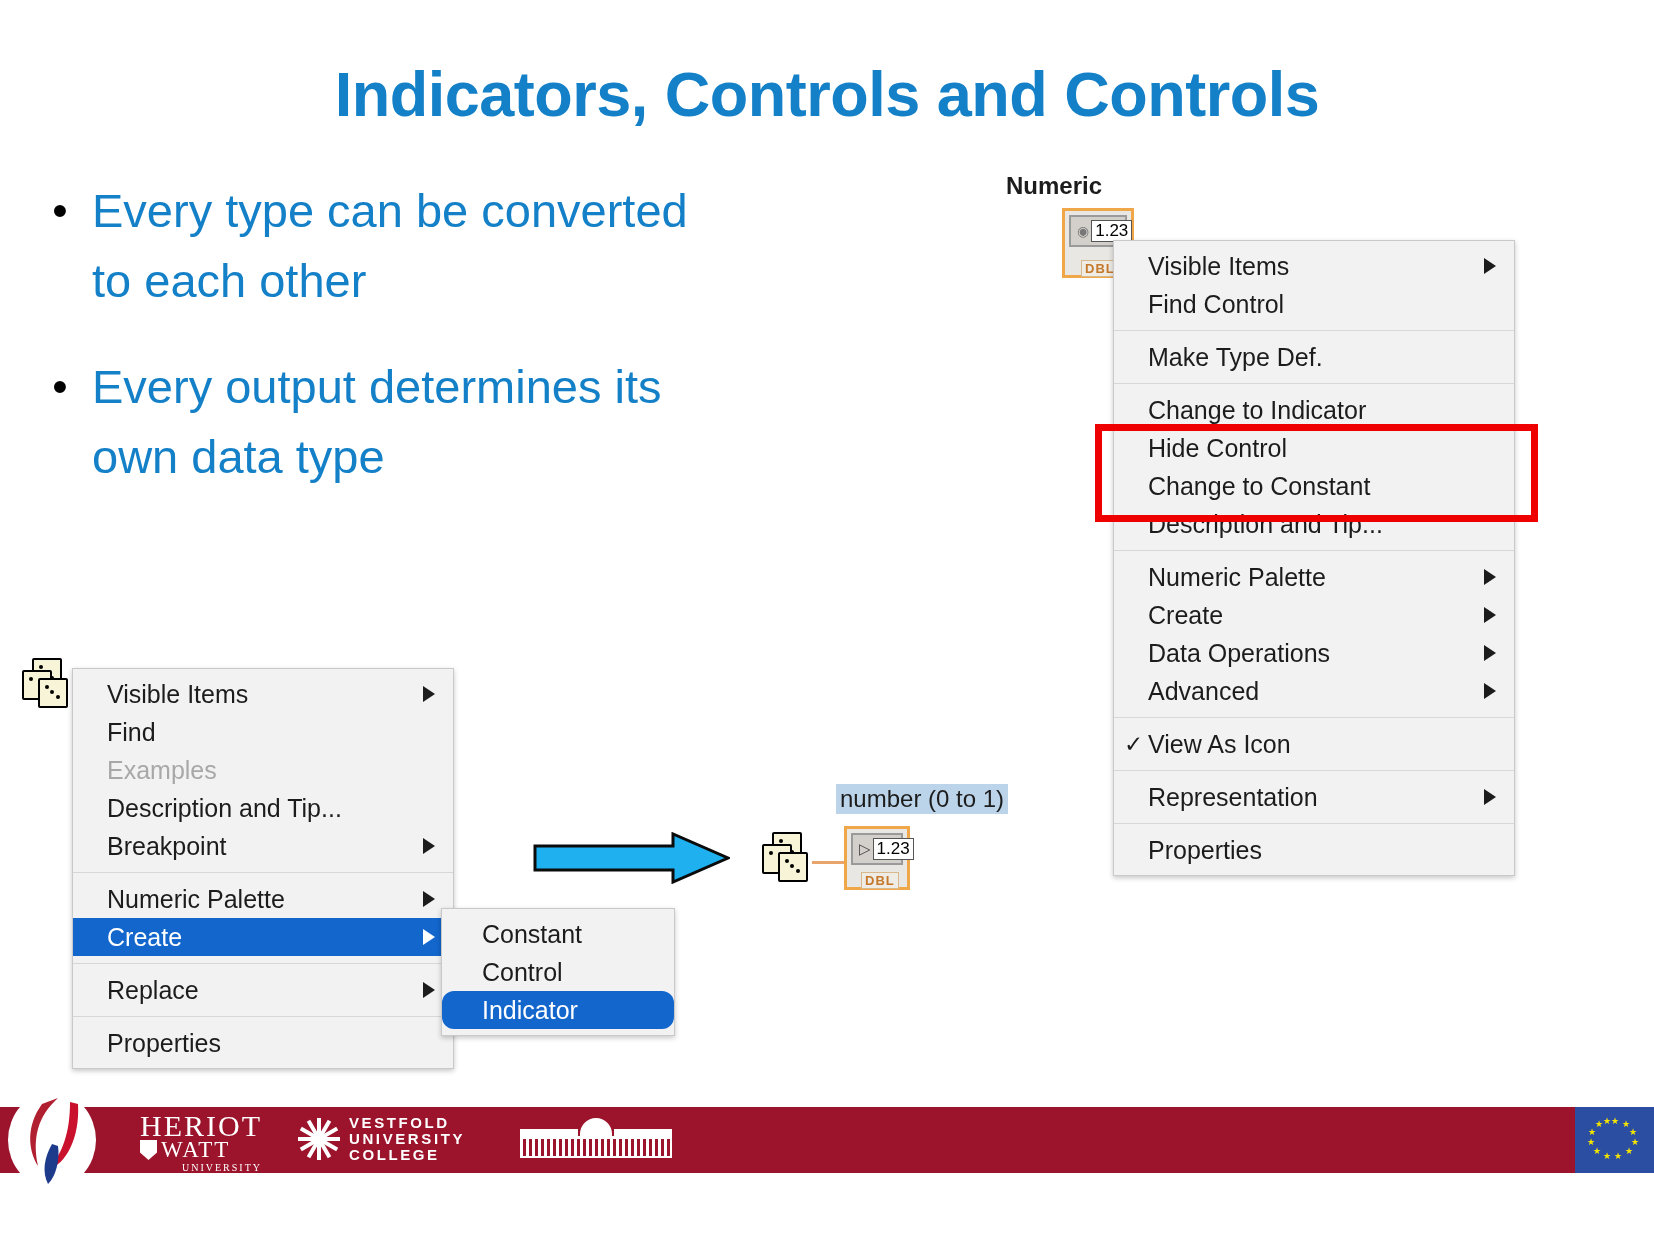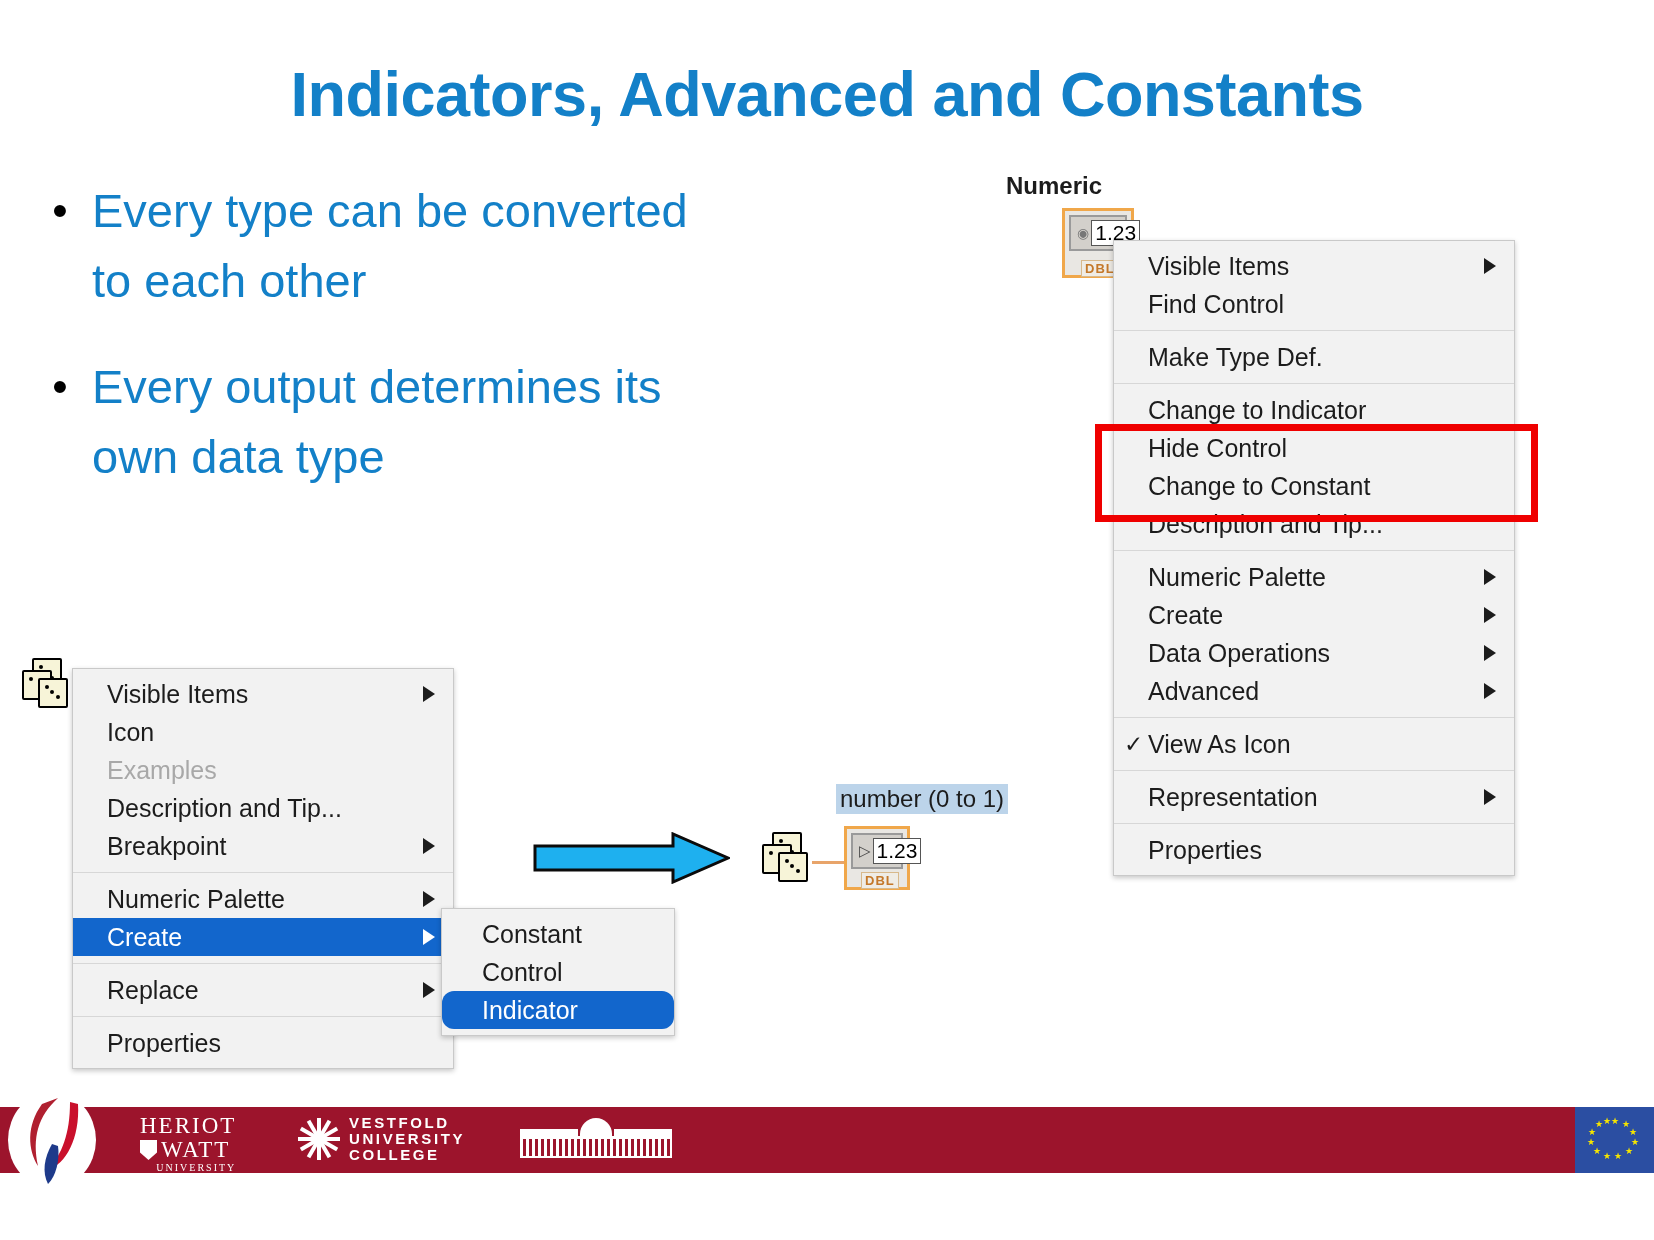--- a/index.html
+++ b/index.html
@@ -127,21 +127,21 @@
   }
   .numeric-inner{
     background:#d3d0cb;
     border:2px solid #9a9a9a;
     padding:3px 6px;
     display:flex;align-items:center;
   }
   .numeric-val{
     background:#ffffff;
     border:1.5px solid #555;
-    font-size:21px;
+    font-size:17px;
     padding:0 3px;
     font-family:"Liberation Sans", sans-serif;
     color:#000;
   }
   .dbl-tag{
     font-size:13px;color:#c4782a;font-weight:bold;
     background:#efece6;border:1px solid #d8b98c;
     padding:0 3px;margin-top:1px;display:inline-block;
     letter-spacing:1px;
   }
@@ -176,21 +176,21 @@
   #paralympic-logo{
     position:absolute;left:8px;top:1092px;width:88px;height:96px;
     background:#ffffff;border-radius:50%;
     overflow:hidden;
   }
 
   .footer-logo{
     position:absolute;color:#ffffff;
   }
   #hw-logo{left:140px;top:1114px;}
-  #hw-logo .l1{font-family:"Liberation Serif", serif;font-size:23px;letter-spacing:2px;line-height:24px;}
+  #hw-logo .l1{font-family:"Liberation Serif", serif;font-size:30px;letter-spacing:2px;line-height:24px;}
   #hw-logo .l2{font-family:"Liberation Serif", serif;font-size:23px;letter-spacing:2px;line-height:24px;display:flex;align-items:center;}
   #hw-logo .l3{font-family:"Liberation Serif", serif;font-size:10px;letter-spacing:2px;text-align:right;}
   .shield{
     width:17px;height:20px;background:#ffffff;
     margin-right:4px;
     clip-path:polygon(0 0,100% 0,100% 62%,50% 100%,0 62%);
   }
 
   #vestfold-logo{left:298px;top:1115px;display:flex;align-items:center;}
   #vestfold-logo .snow{position:relative;width:42px;height:42px;margin-right:9px;}
@@ -212,21 +212,21 @@
     border-radius:16px 16px 0 0;
   }
   #building-logo .cols{
     position:absolute;left:0;bottom:2px;width:152px;height:17px;
     background:repeating-linear-gradient(to right,#ffffff 0 3px,#9c142c 3px 6px);
   }
 </style>
 </head>
 <body>
 
-<div id="slide-title">Indicators, Advanced and Constants</div>
+<div id="slide-title">Indicators, Controls and Controls</div>
 
 <div id="bullet-list">
   <div class="bullet-row">
     <div class="bullet-dot">•</div>
     <div class="bullet-text">Every type can be converted to each other</div>
   </div>
   <div class="bullet-row">
     <div class="bullet-dot">•</div>
     <div class="bullet-text">Every output determines its own data type</div>
   </div>
@@ -247,21 +247,21 @@
       <i style="left:10px;top:10px;"></i>
     </div>
 </div>
 
 <div class="ctx-menu" id="left-menu">
   <div class="ctx-item">
     <span>Visible Items</span>
     <span class="ctx-arrow"></span>
   </div>
   <div class="ctx-item">
-    <span>Icon</span>
+    <span>Find</span>
   </div>
   <div class="ctx-item disabled">
     <span>Examples</span>
   </div>
   <div class="ctx-item">
     <span>Description and Tip...</span>
   </div>
   <div class="ctx-item">
     <span>Breakpoint</span>
     <span class="ctx-arrow"></span>

